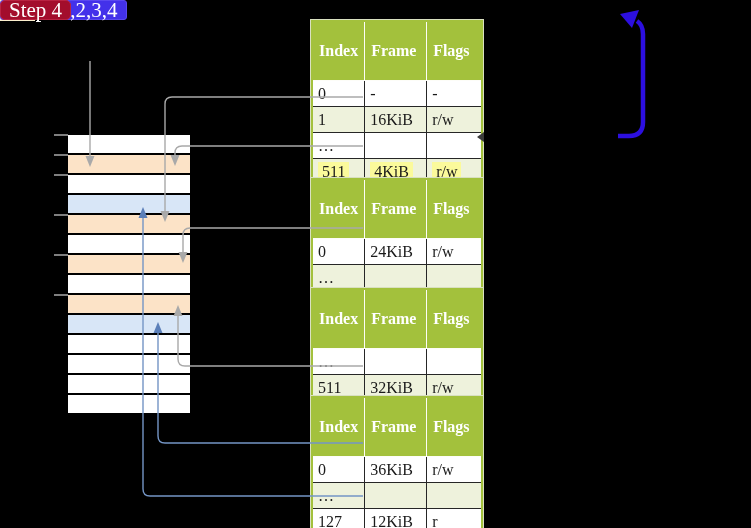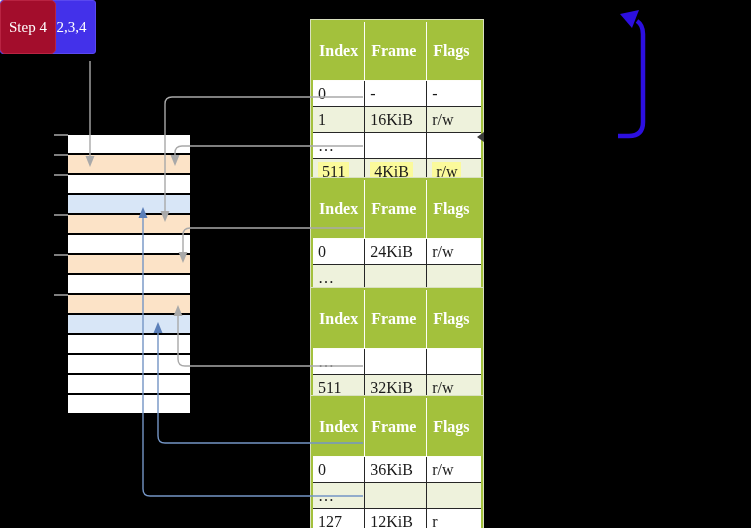--- a/index.html
+++ b/index.html
@@ -5,21 +5,21 @@
   html,body{margin:0;padding:0;background:#000;}
   body{width:751px;height:528px;position:relative;overflow:hidden;
        font-family:"Liberation Serif","DejaVu Serif",serif;}
   .abs{position:absolute;}
 
   
   .free-label{left:0;top:40;width:120;height:21;line-height:21px;text-align:center;
     background:var(--label-cream,#fbf0cd);color:#111;font-size:16px;z-index:3;}
 
   
-  .badge{position:absolute;color:#fff;font-size:15px;line-height:18px;padding:17px 8px;z-index:6;}
+  .badge{position:absolute;color:#fff;font-size:21px;line-height:18px;padding:0 8px;z-index:6;}
   .badge-red{background:var(--badge-red,#a30d2c);border:1px solid #b92342;border-radius:5px;}
   .badge-violet{background:var(--badge-violet,#4331ea);border:1px solid #5a48f0;border-radius:3px;}
   #badge-step0{left:189;top:40;}
   #badge-steps123{left:509;top:18;}
   #badge-steps1234{left:648;top:18;}
   #badge-step4{left:519;top:157;}
 
   
   #memory-column{left:68px;top:135px;width:122px;display:flex;flex-direction:column;
     row-gap:2px;z-index:1;}

